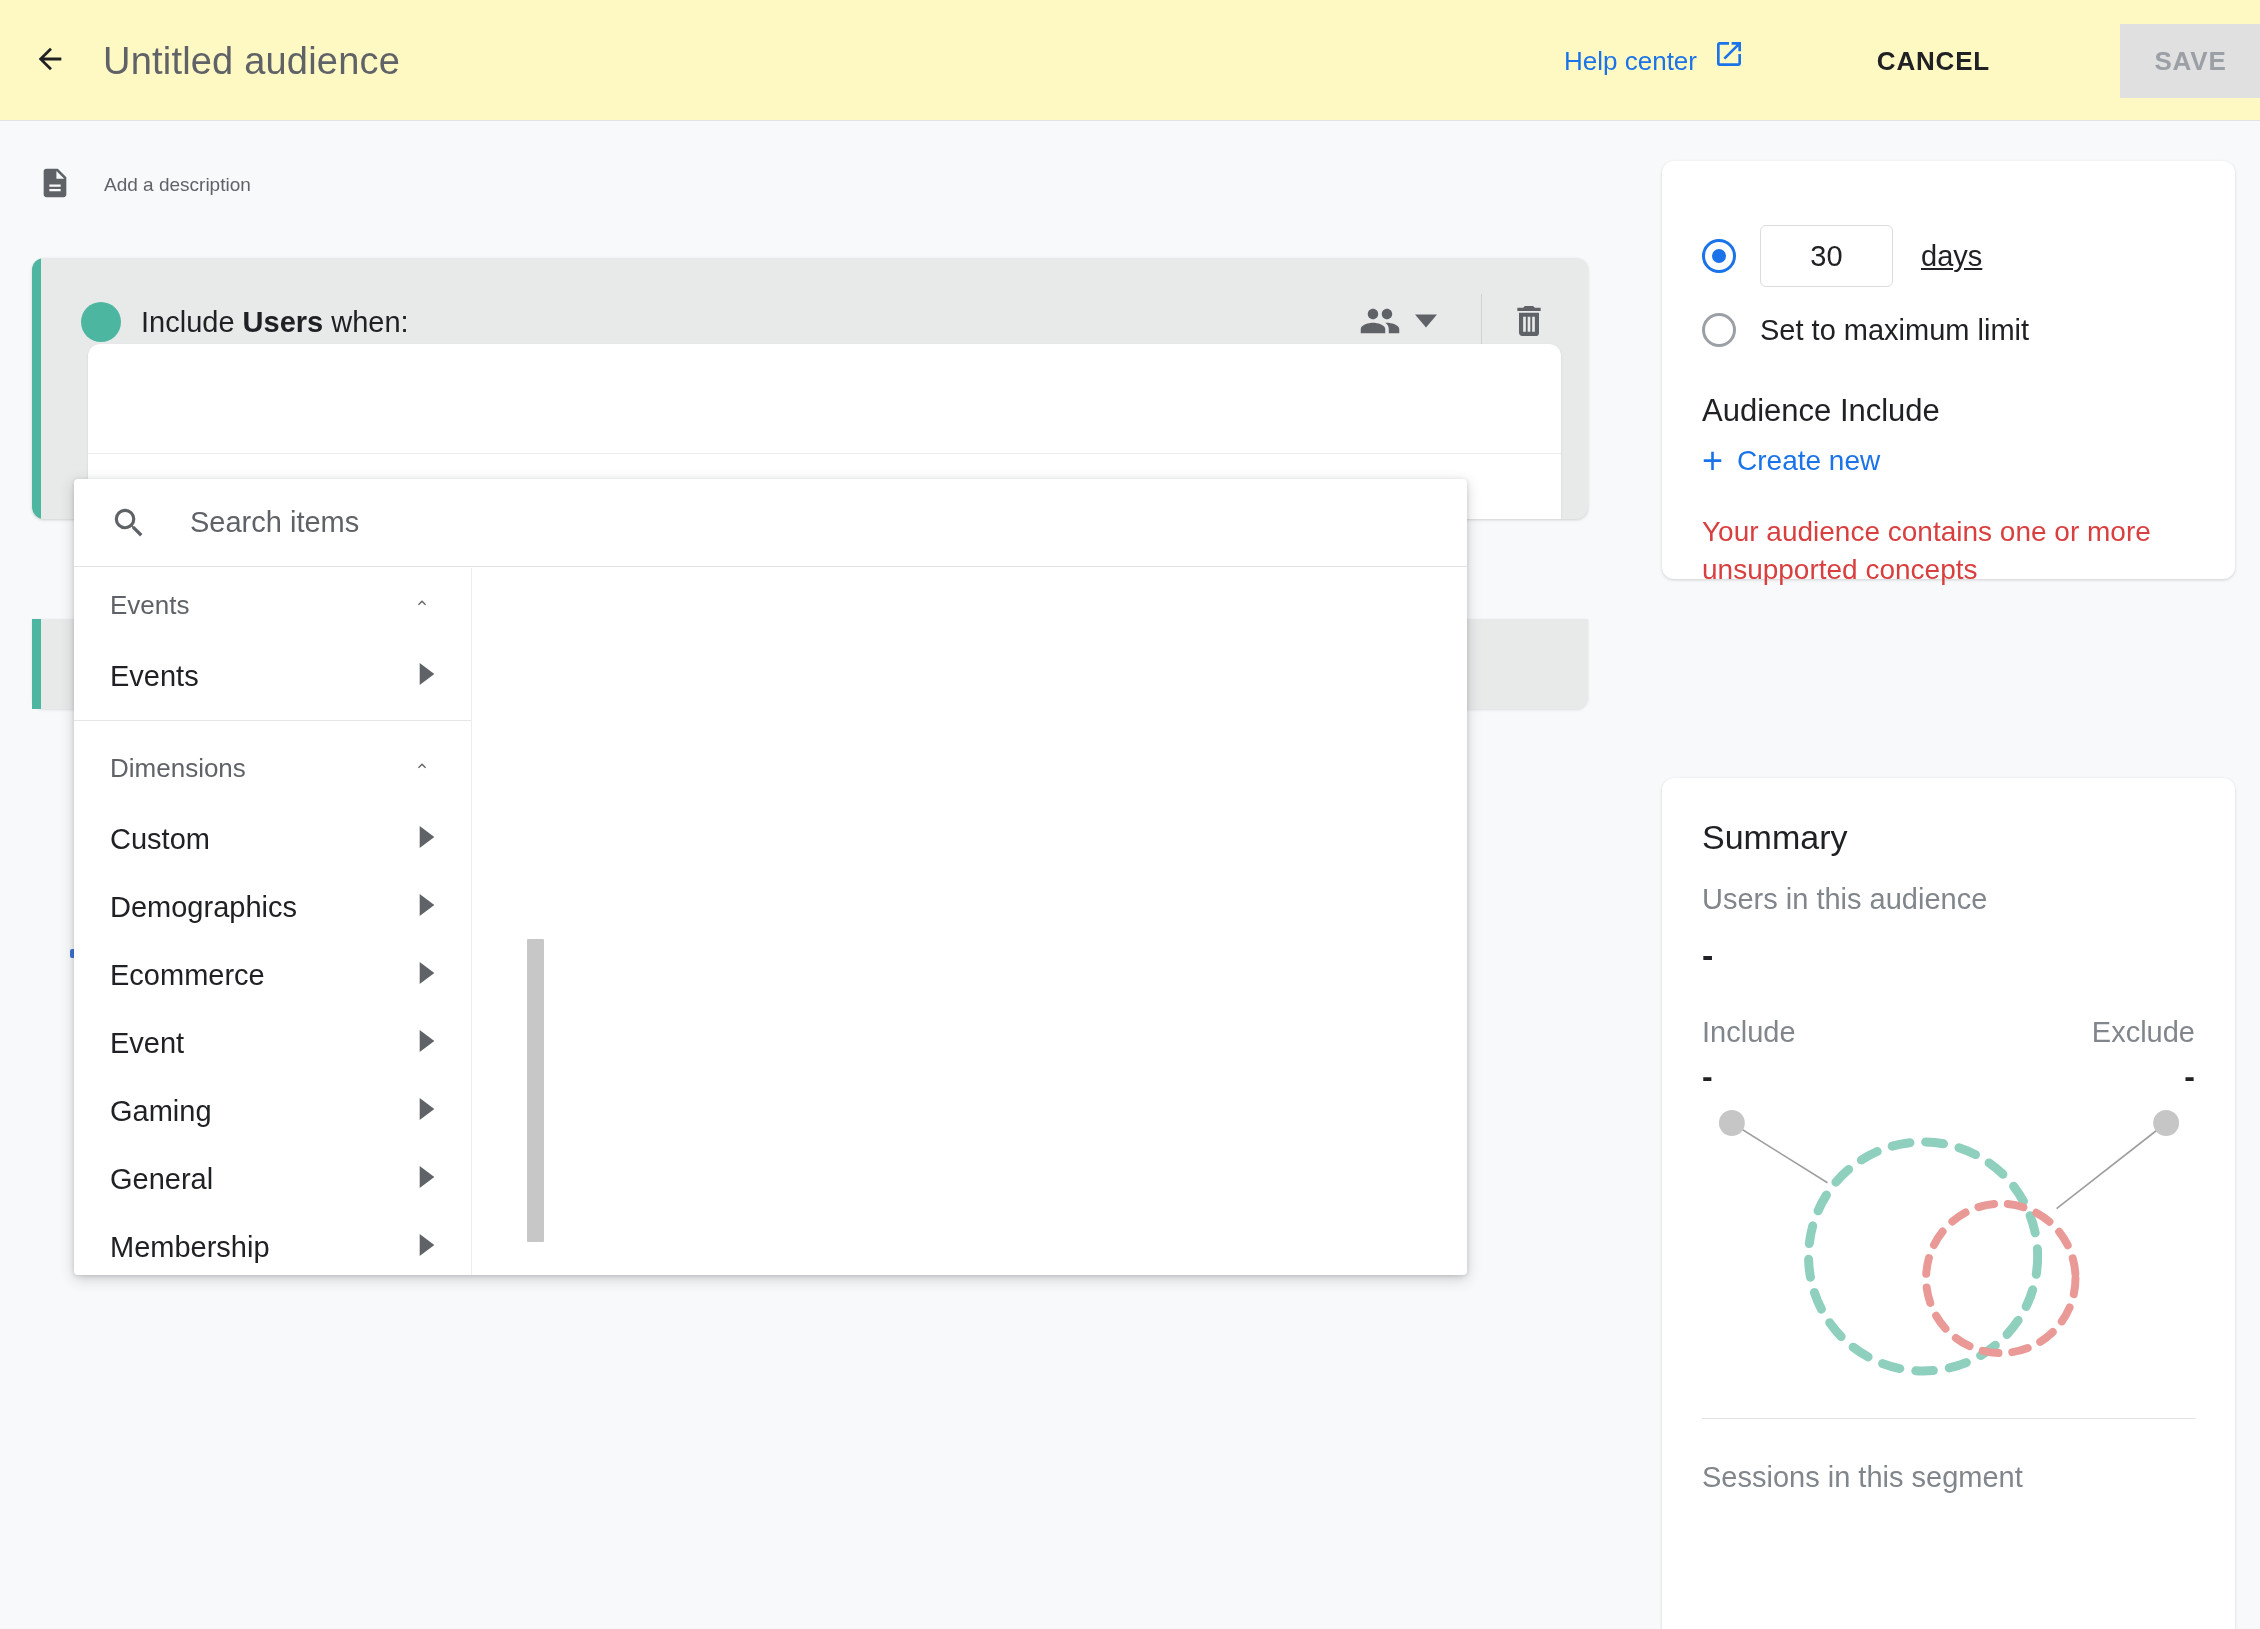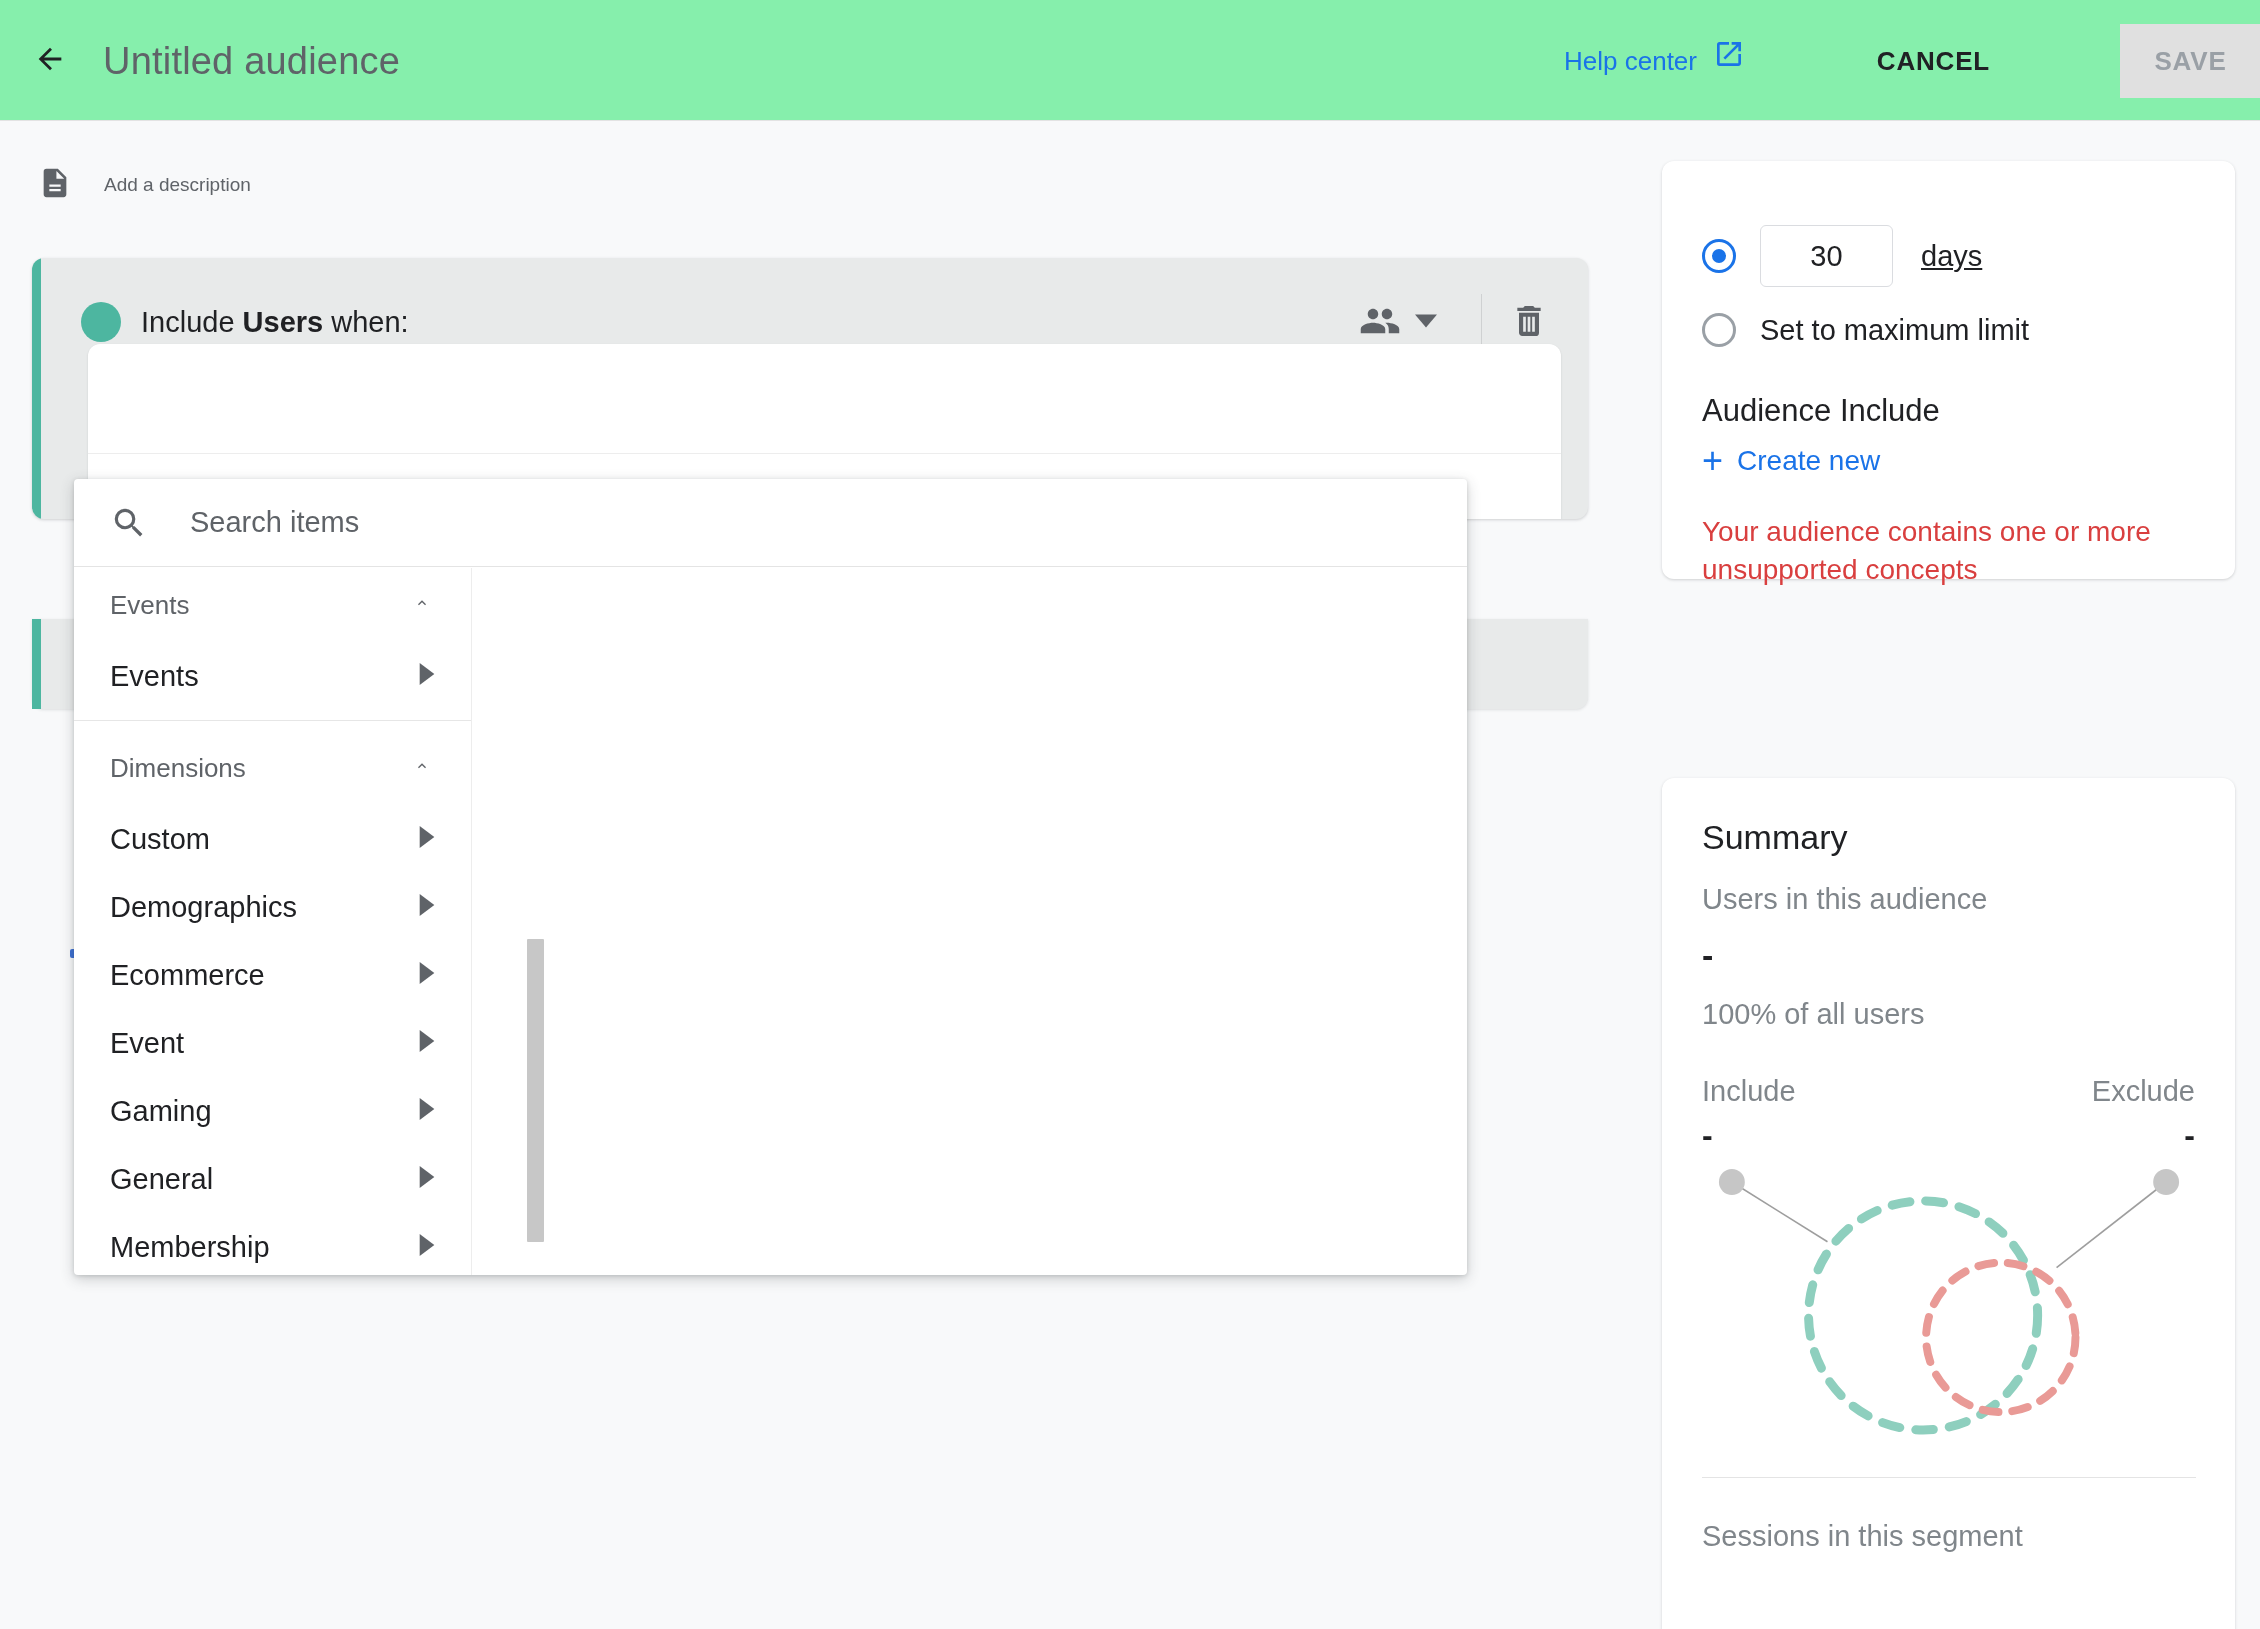--- a/index.html
+++ b/index.html
@@ -9,21 +9,21 @@
     overflow: hidden;
     background: #ffffff;
     font-family: "Liberation Sans", sans-serif;
     -webkit-font-smoothing: antialiased;
   }
 
   
   .app-header {
     position: absolute; top: 0; left: 0;
     width: 2261px; height: 121px;
-    background: #86efac;
+    background: #fef9c3;
     border-bottom: 1px solid #e3e3e3;
     display: flex; align-items: center;
   }
   .back-btn {
     position: absolute; left: 22px; top: 33px;
     width: 56px; height: 56px;
     display: flex; align-items: center; justify-content: center;
     border-radius: 50%; cursor: pointer;
   }
   .page-title {
@@ -419,21 +419,20 @@
       <span>Create new</span>
     </div>
 
     <div class="err-msg">Your audience contains one or more unsupported concepts</div>
   </div>
 
   <div class="card card-summary">
     <div class="sum-title">Summary</div>
     <div class="sum-sub">Users in this audience</div>
     <div class="sum-dash">-</div>
-    <div class="sum-pct">100% of all users</div>
 
     <div class="venn-head">
       <span>Include</span>
       <span>Exclude</span>
     </div>
     <div class="venn-vals">
       <span>-</span>
       <span>-</span>
     </div>
 

